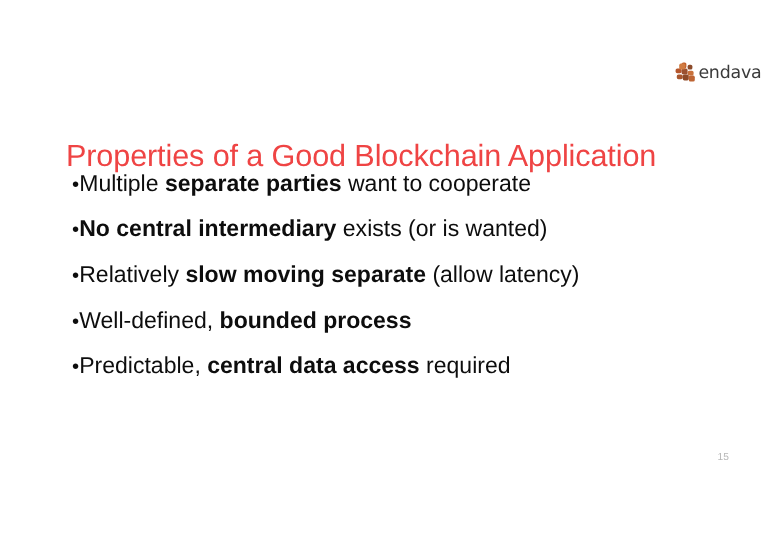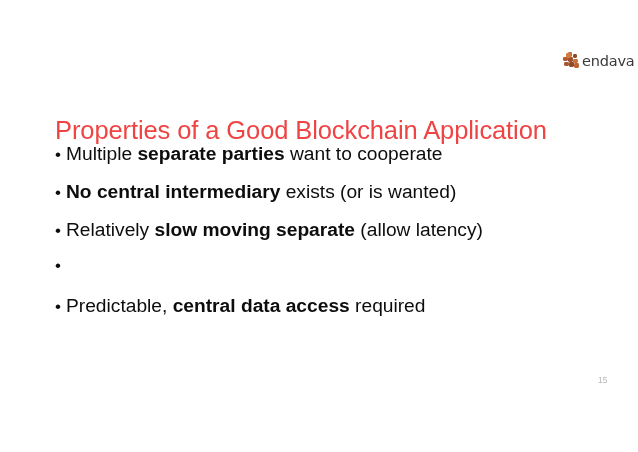--- a/index.html
+++ b/index.html
@@ -12,20 +12,21 @@
     background: #ffffff;
     font-family: "Liberation Sans", sans-serif;
     overflow: hidden;
   }
 
   #slide {
     position: relative;
     width: 510px;
     height: 452px;
     background: #ffffff;
+    text-align: right;
   }
 
   
   #logo {
     position: absolute;
     top: 52px;
     left: 563px;
     display: flex;
     align-items: center;
     gap: 2px;
@@ -151,20 +152,21 @@
       <li class="bullet">
         <span class="bullet-dot">•</span>
         <span class="bullet-text"><b>No central intermediary</b><span> exists (or is wanted)</span></span>
       </li>
       <li class="bullet">
         <span class="bullet-dot">•</span>
         <span class="bullet-text"><span>Relatively </span><b>slow moving separate</b><span> (allow latency)</span></span>
       </li>
       <li class="bullet">
         <span class="bullet-dot">•</span>
+        <span class="bullet-text"><span>Well-defined, </span><b>bounded process</b></span>
       </li>
       <li class="bullet">
         <span class="bullet-dot">•</span>
         <span class="bullet-text"><span>Predictable, </span><b>central data access</b><span> required</span></span>
       </li>
     </ul>
 
   <div id="page-number">15</div>
 
 </div>

